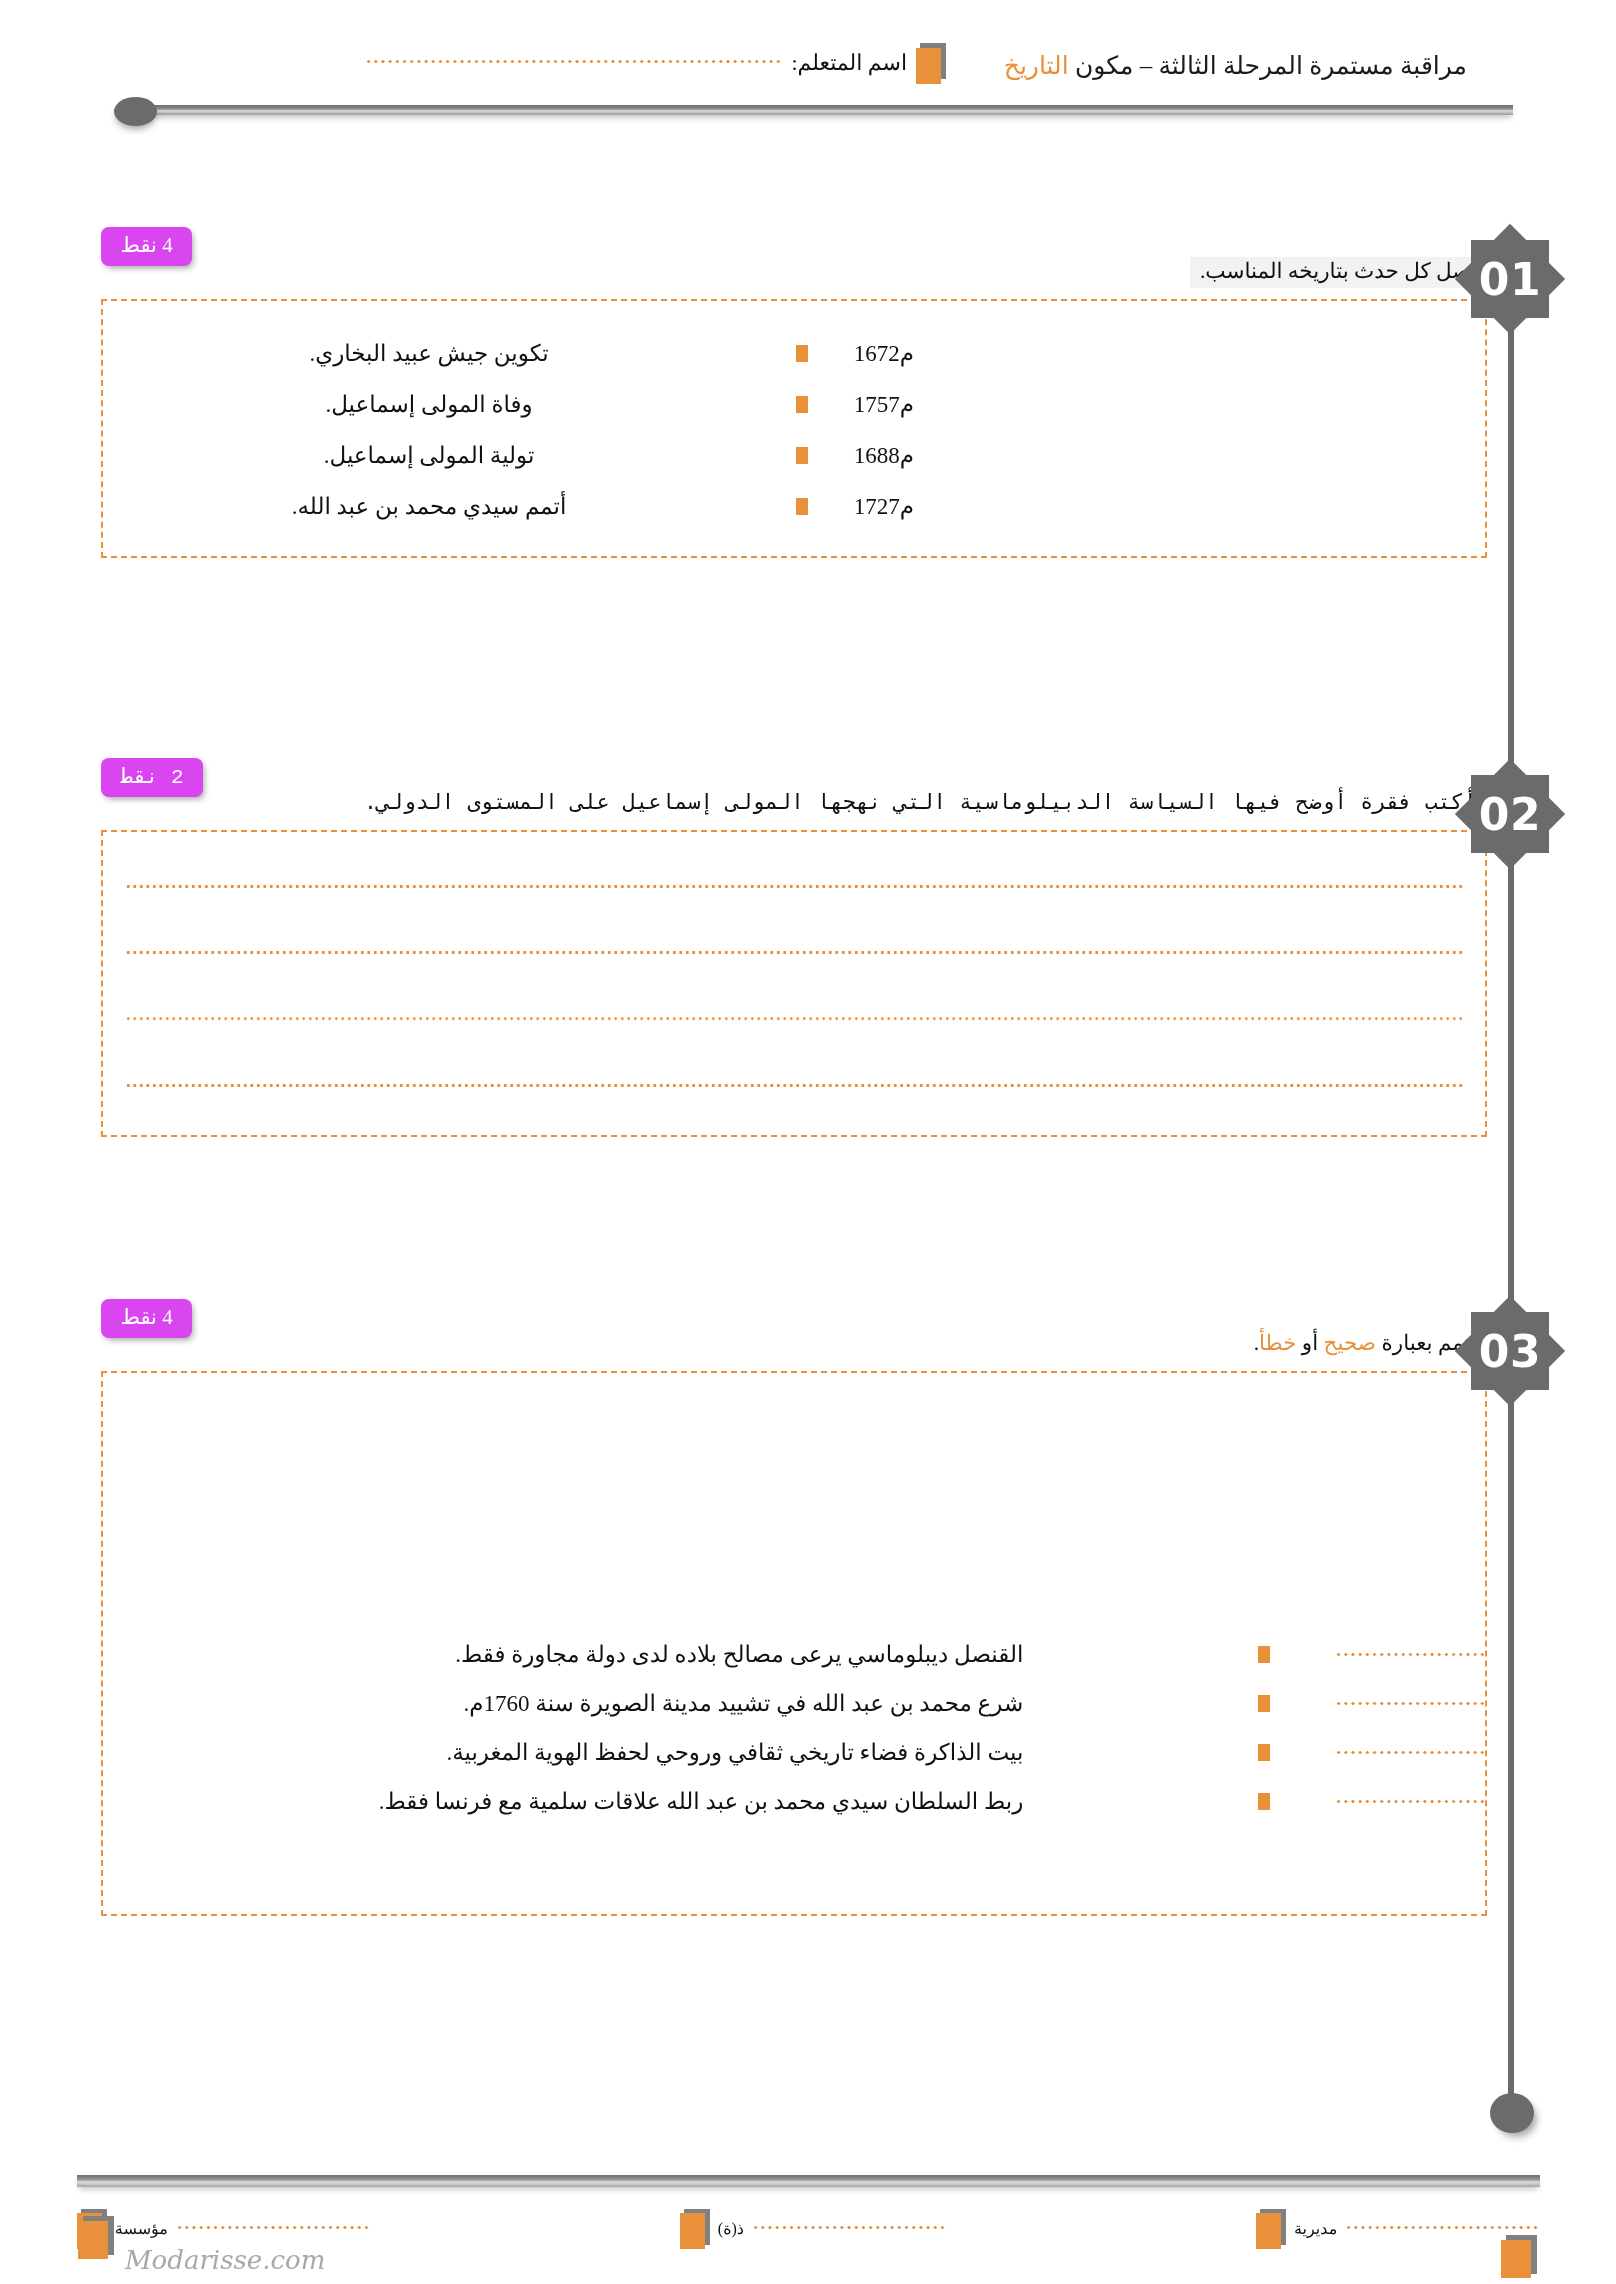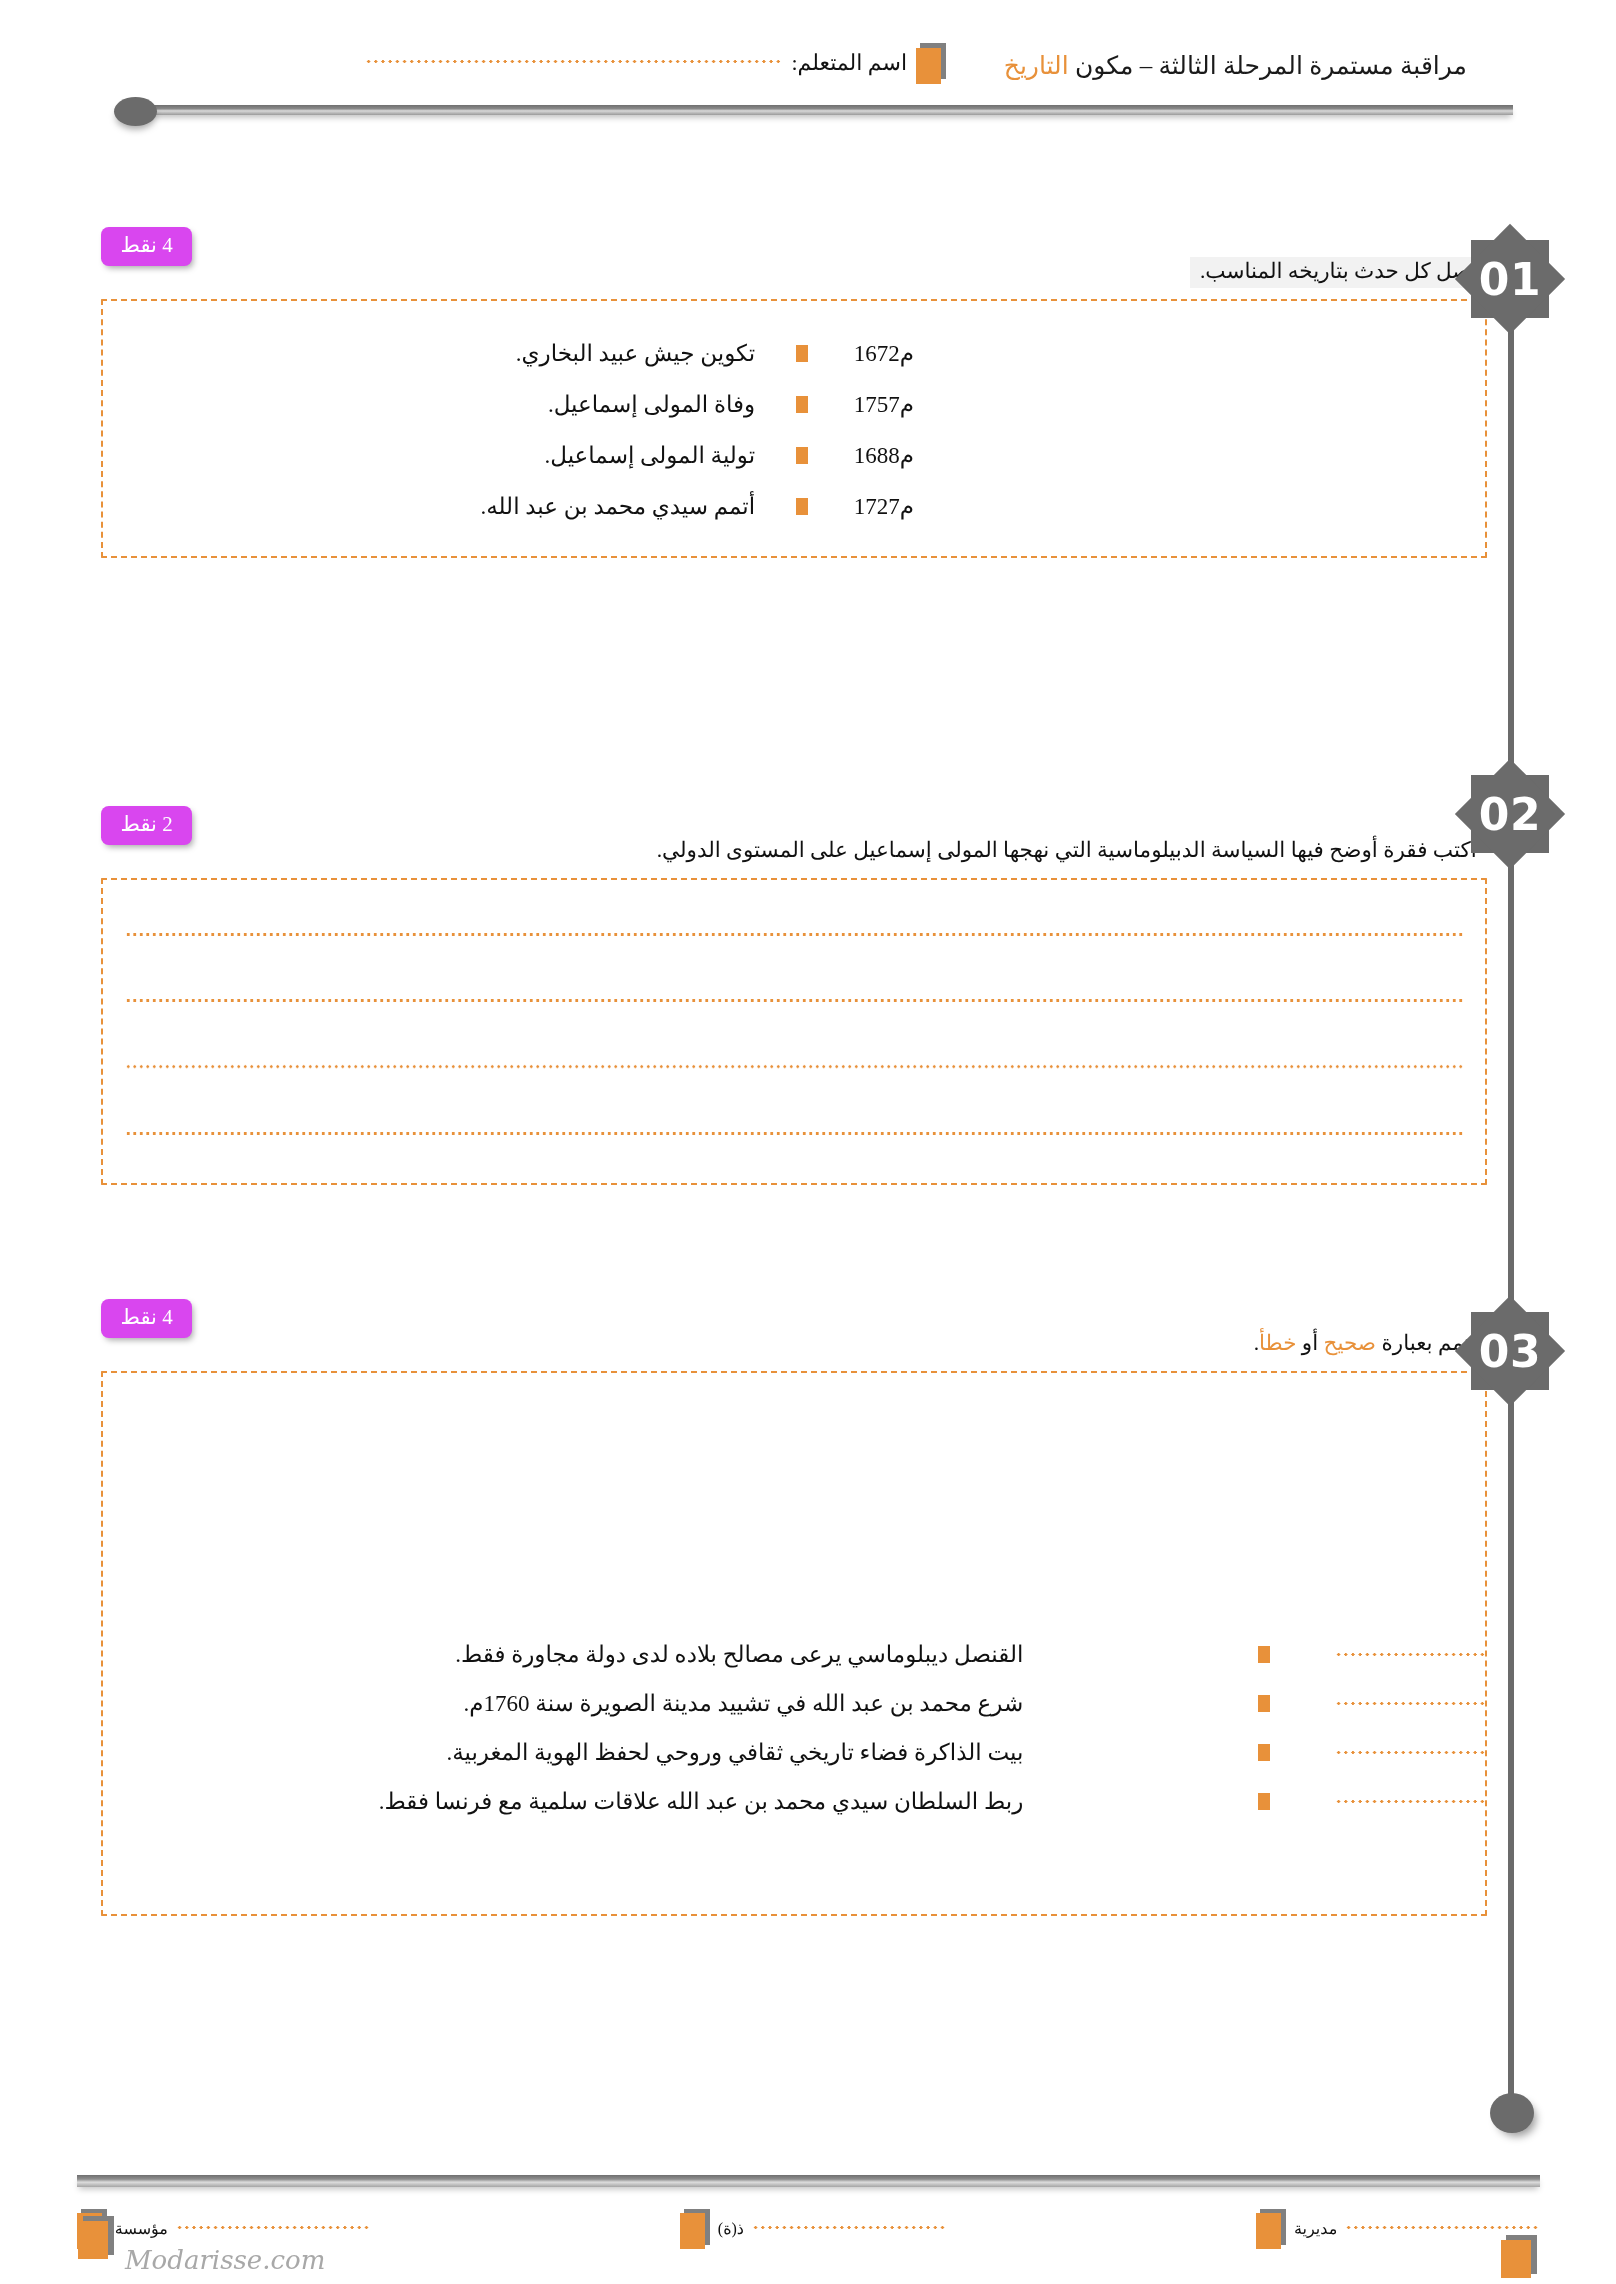--- a/index.html
+++ b/index.html
@@ -232,21 +232,21 @@
     direction: ltr;
   }
   .bullet {
     width: 11.7px;
     height: 17px;
     background: #e8913a;
     flex: 0 0 auto;
   }
   .match-right {
     flex: 1;
-    text-align: right;
+    text-align: center;
     padding-right: 41px;
     box-sizing: border-box;
     font-size: 23px;
     color: #111;
     white-space: nowrap;
   }
 
   
   .write-line {
     margin: 0 22px;
@@ -439,21 +439,21 @@
         <div class="match-right">تولية المولى إسماعيل.</div>
       </div>
       <div class="match-row">
         <div class="match-left">1727م</div>
         <div class="bullet"></div>
         <div class="match-right">أتمم سيدي محمد بن عبد الله.</div>
       </div>
     </div>
   </div>
 
-  <div class="exercise" style="top:836px;">
+  <div class="exercise" style="top:788px;font-family:Liberation Mono, monospace;">
     <div class="ex-title-row">
       <div class="points-badge">2 نقط</div>
       <div class="ex-title plain">أكتب فقرة أوضح فيها السياسة الدبيلوماسية التي نهجها المولى إسماعيل على المستوى الدولي.</div>
     </div>
     <div class="ex-box" style="height:303px;">
       <div style="height:52px;"></div>
       <div class="write-line"></div>
       <div style="height:61px;"></div>
       <div class="write-line"></div>
       <div style="height:61px;"></div>

